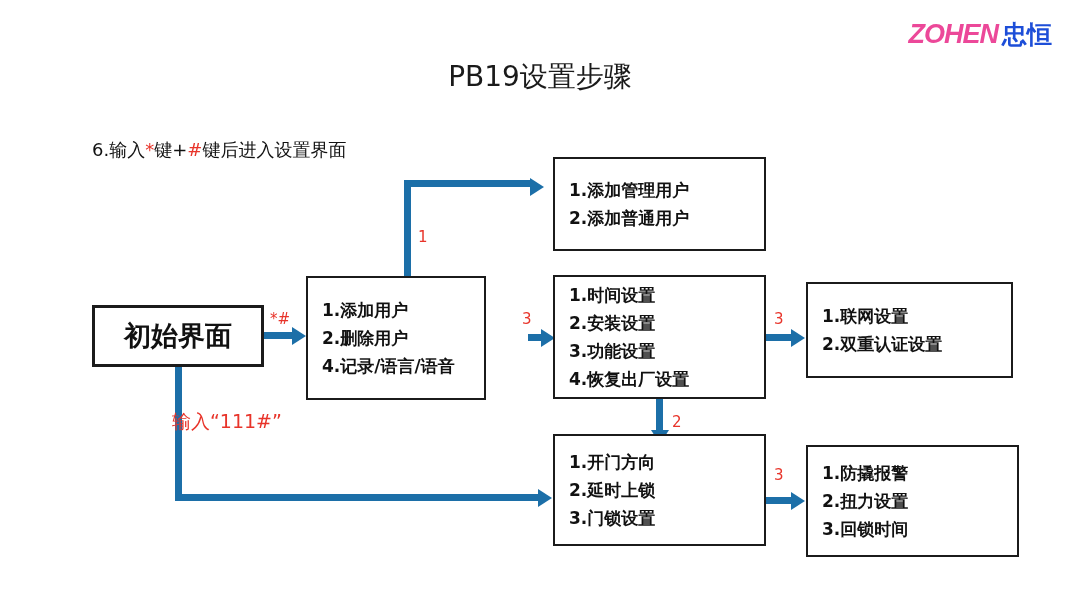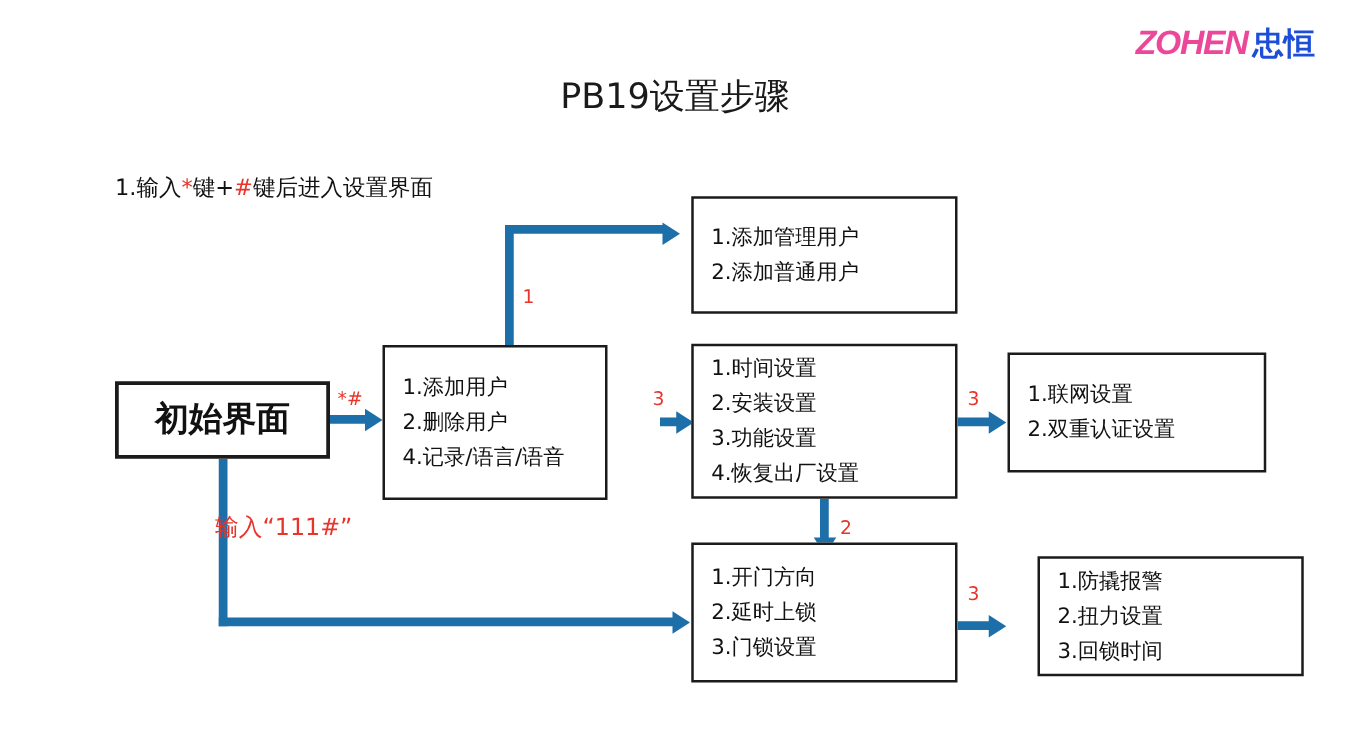--- a/index.html
+++ b/index.html
@@ -80,41 +80,41 @@
   }
   .node.thick {
     border: 3px solid #1b1b1b;
   }
   .node.thin {
     border: 2px solid #1b1b1b;
   }
   .node .line {
     font-family: "DejaVu Sans", sans-serif;
     font-size: 17px;
-    font-weight: normal;
+    font-weight: bold;
     color: #111111;
     padding: 0 14px;
     line-height: 28px;
     white-space: nowrap;
   }
   .node.center-big .line {
     text-align: center;
     font-size: 27px;
     font-weight: bold;
     padding: 0;
   }
 
   
   #node-initial   { left: 92px;  top: 305px; width: 172px; height: 62px; }
   #node-main      { left: 306px; top: 276px; width: 180px; height: 124px; }
   #node-users     { left: 553px; top: 157px; width: 213px; height: 94px; }
   #node-settings  { left: 553px; top: 275px; width: 213px; height: 124px; }
   #node-network   { left: 806px; top: 282px; width: 207px; height: 96px; }
   #node-door      { left: 553px; top: 434px; width: 213px; height: 112px; }
-  #node-alarm     { left: 806px; top: 445px; width: 213px; height: 96px; margin-left: 24px; }
+  #node-alarm     { left: 806px; top: 445px; width: 213px; height: 112px; }
 
   
   .conn {
     position: absolute;
     background: #1c6fa8;
   }
   .arrow {
     position: absolute;
     width: 0;
     height: 0;
@@ -148,21 +148,21 @@
 <div id="stage">
 
   <div class="brand">
     <span class="brand-latin">ZOHEN</span>
     <span class="brand-cn">忠恒</span>
   </div>
 
   <div class="page-title">PB19设置步骤</div>
 
   <div class="step-line">
-    <span>1.输入</span><span class="key">*</span><span>键+</span><span class="key">#</span><span>键后进入设置界面</span>
+    <span>6.输入</span><span class="key">*</span><span>键+</span><span class="key">#</span><span>键后进入设置界面</span>
   </div>
 
   <div class="conn" style="left:264px; top:332px; width:30px; height:7px;"></div>
   <div class="arrow right" style="left:292px; top:327px;"></div>
 
   <div class="conn" style="left:404px; top:180px; width:7px; height:96px;"></div>
   <div class="conn" style="left:404px; top:180px; width:128px; height:7px;"></div>
   <div class="arrow right" style="left:530px; top:178px;"></div>
 
   <div class="conn" style="left:528px; top:334px; width:20px; height:7px;"></div>

